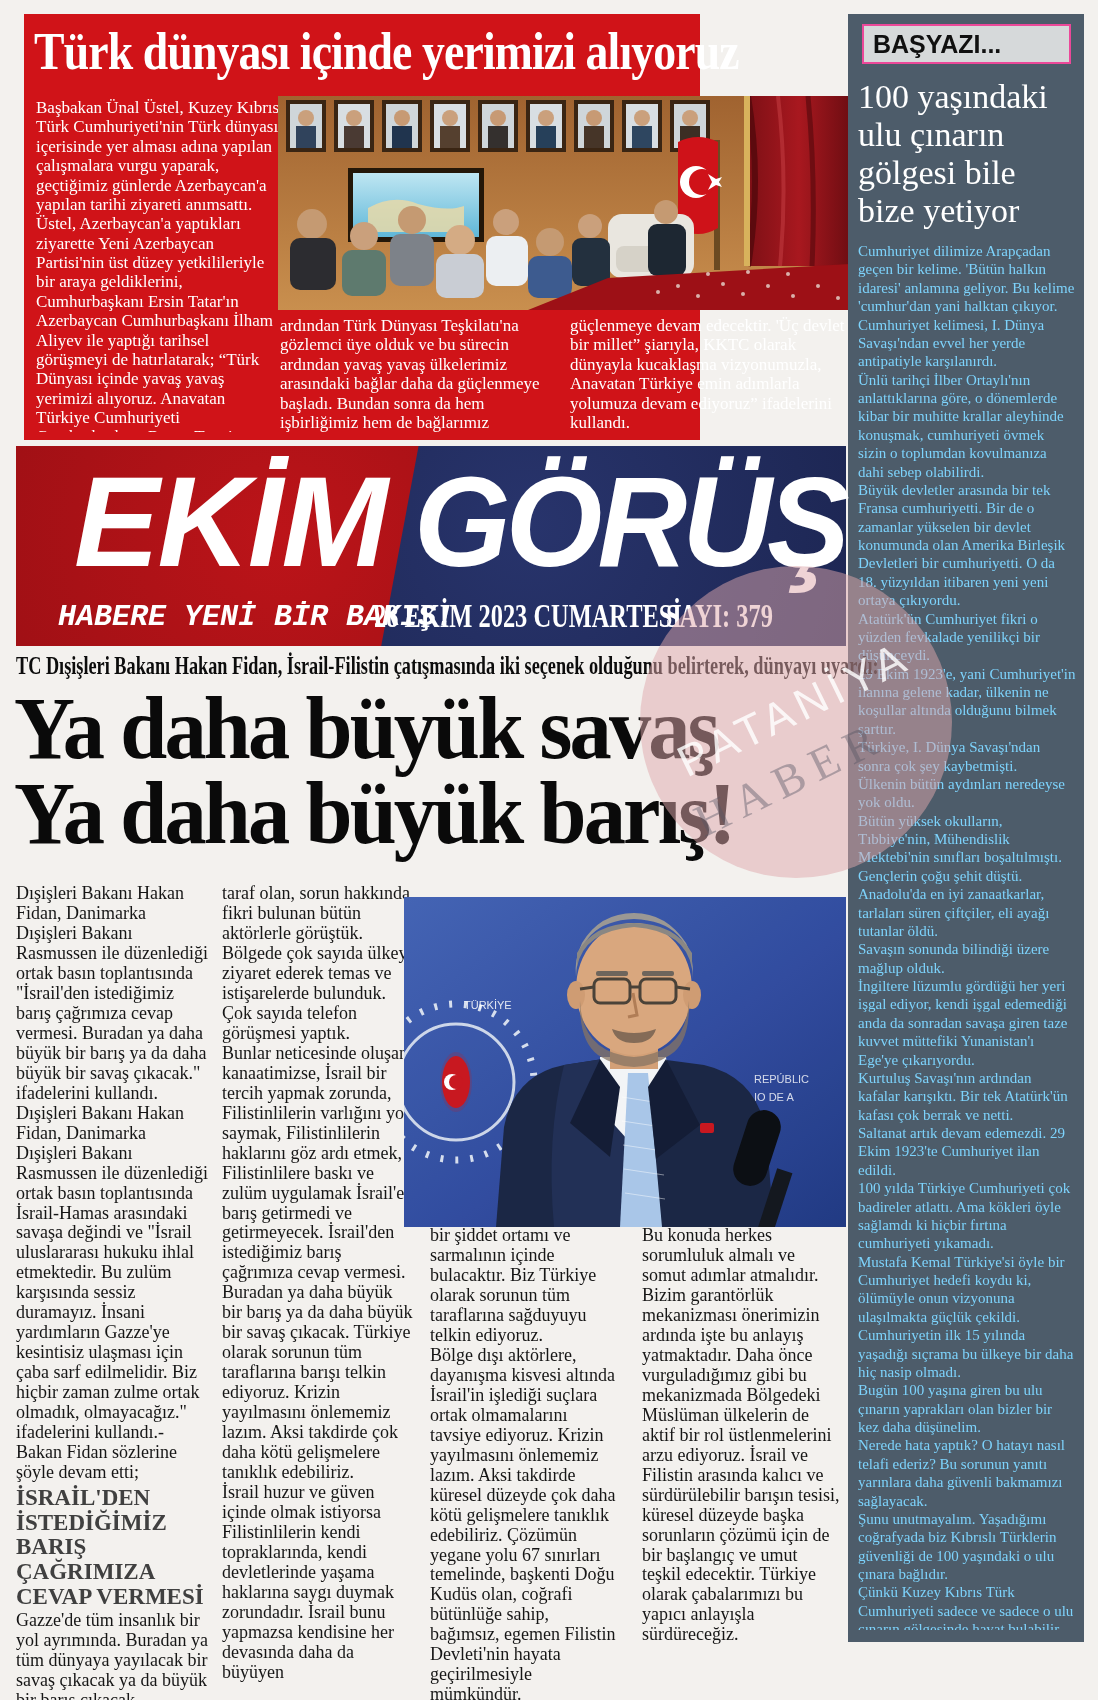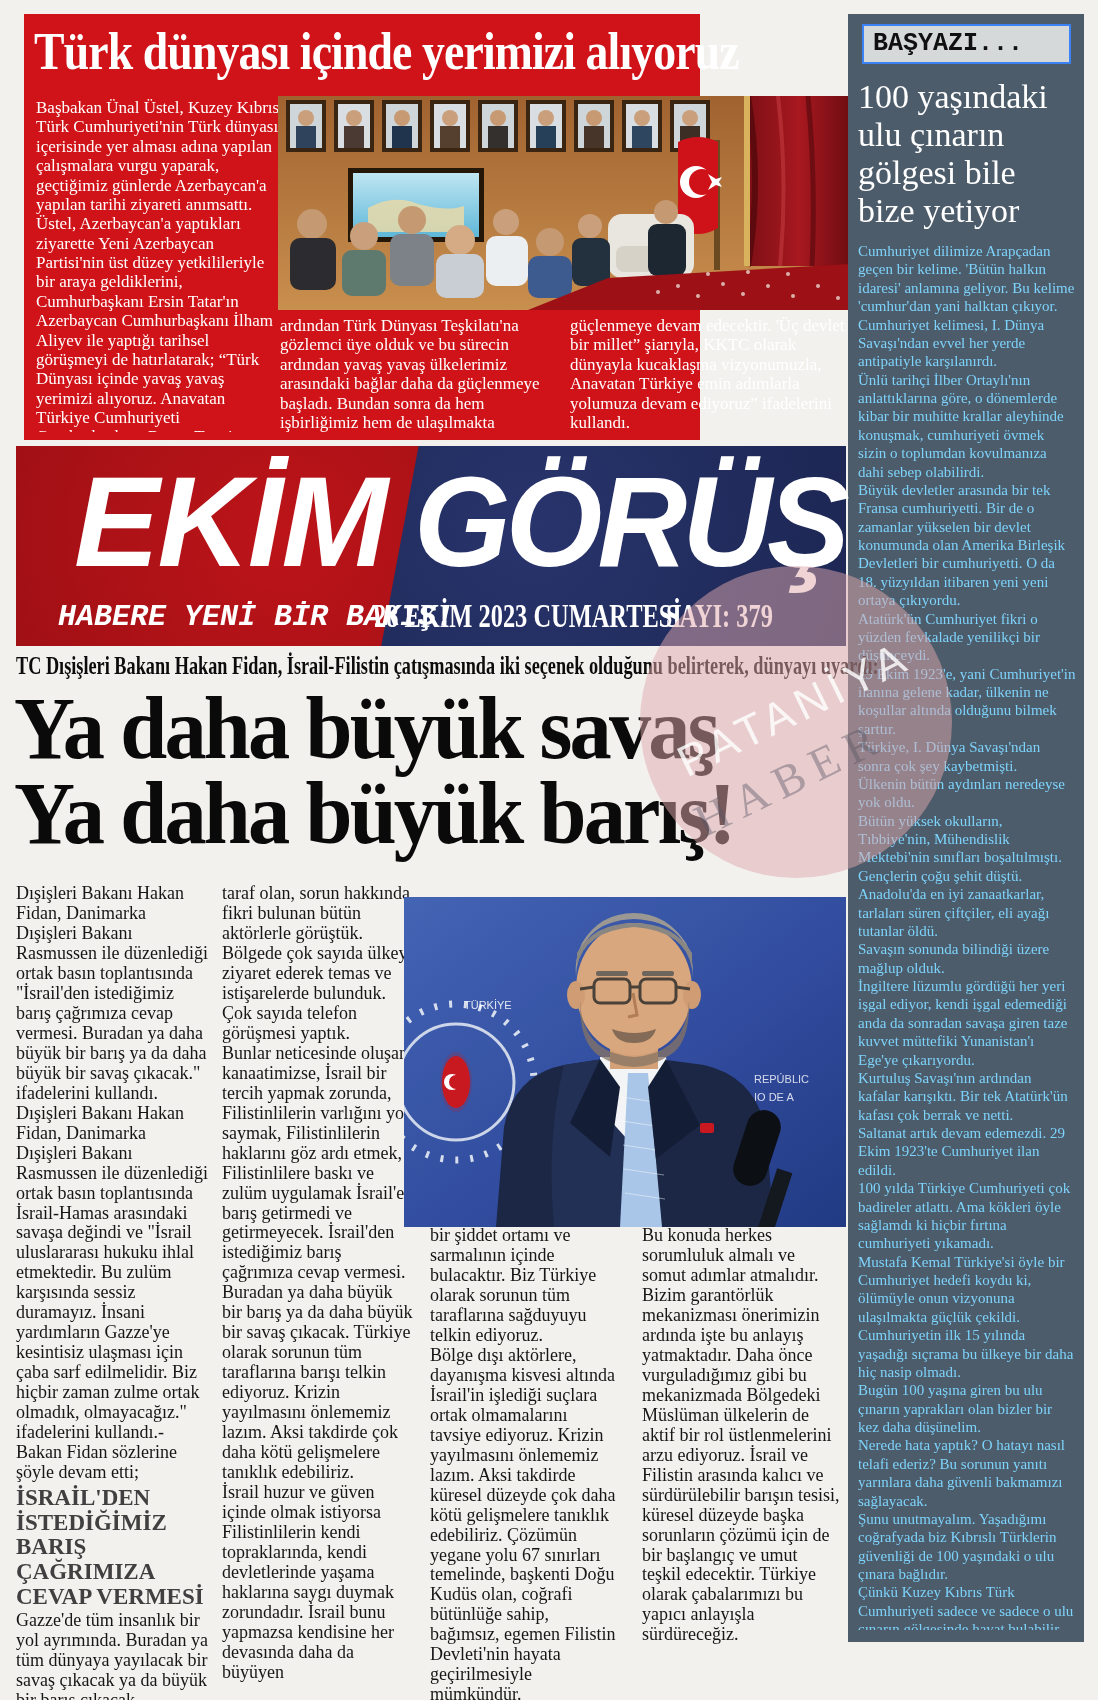--- a/index.html
+++ b/index.html
@@ -13,22 +13,22 @@
   .top-headline{left:10px;top:8px;width:820px;color:#fff;font-weight:bold;font-size:52px;
                 letter-spacing:-1px;white-space:nowrap;transform:scaleX(.88);transform-origin:left top;}
   .top-col{color:#fff;font-size:17px;line-height:1.14;overflow:hidden;}
   .ts-c1{left:12px;top:84px;width:246px;height:334px;}
   .ts-c2{left:256px;top:302px;width:278px;height:118px;}
   .ts-c3{left:546px;top:302px;width:278px;height:118px;}
   .ts-photo{left:254px;top:82px;width:572px;height:214px;overflow:hidden;background:#8a5a2c;}
 
   
   .editorial{left:848px;top:14px;width:236px;height:1628px;background:#4d5c6a;}
-  .ed-label{left:14px;top:10px;width:196px;height:36px;background:#d6d9da;border:2px solid #3b82f6;
-            font-family:Liberation Mono, monospace;font-weight:bold;font-size:25px;color:#101010;
+  .ed-label{left:14px;top:10px;width:196px;height:36px;background:#d6d9da;border:2px solid #ec4899;
+            font-family:Liberation Sans, sans-serif;font-weight:bold;font-size:25px;color:#101010;
             line-height:36px;padding-left:9px;}
   .ed-headline{left:10px;top:64px;width:220px;color:#ffffff;font-weight:normal;font-size:34px;line-height:1.12;}
   .ed-body{left:10px;top:228px;width:218px;height:1388px;color:#7dd3fc;font-size:15px;line-height:1.225;overflow:hidden;}
 
   
   .masthead{left:16px;top:446px;width:830px;height:200px;}
   .mh-navy{left:0;top:0;width:100%;height:100%;
            background:radial-gradient(circle at 62% 40%, #28346c 0%, #1b244f 75%);}
   .mh-red{left:0;top:0;width:100%;height:100%;
           background:radial-gradient(circle at 32% 45%, #bc1419 0%, #8d0d12 85%);
@@ -211,21 +211,21 @@
               <circle cx="540" cy="190" r="2"></circle>
               <circle cx="560" cy="202" r="2"></circle>
             <circle cx="430" cy="178" r="2"></circle>
               <circle cx="470" cy="176" r="2"></circle>
               <circle cx="510" cy="178" r="2"></circle>
           </g>
         </g>
       </svg>
     </div>
 
-    <div class="abs top-col ts-c2 prelines">ardından Türk Dünyası Teşkilatı'na gözlemci üye olduk ve bu sürecin ardından yavaş yavaş ülkelerimiz arasındaki bağlar daha da güçlenmeye başladı. Bundan sonra da hem işbirliğimiz hem de ulaşılmakta</div>
+    <div class="abs top-col ts-c2 prelines">ardından Türk Dünyası Teşkilatı'na gözlemci üye olduk ve bu sürecin ardından yavaş yavaş ülkelerimiz arasındaki bağlar daha da güçlenmeye başladı. Bundan sonra da hem işbirliğimiz hem de bağlarımız</div>
     <div class="abs top-col ts-c3 prelines">güçlenmeye devam edecektir. 'Üç devlet bir millet” şiarıyla, KKTC olarak dünyayla kucaklaşma vizyonumuzla, Anavatan Türkiye emin adımlarla yolumuza devam ediyoruz” ifadelerini kullandı.</div>
   </div>
 
   <div class="abs editorial">
     <div class="abs ed-label">BAŞYAZI...</div>
     <div class="abs ed-headline">100 yaşındaki ulu çınarın gölgesi bile bize yetiyor</div>
     <div class="abs ed-body prelines">Cumhuriyet dilimize Arapçadan geçen bir kelime. 'Bütün halkın idaresi' anlamına geliyor. Bu kelime 'cumhur'dan yani halktan çıkıyor.
 Cumhuriyet kelimesi, I. Dünya Savaşı'ndan evvel her yerde antipatiyle karşılanırdı.
 Ünlü tarihçi İlber Ortaylı'nın anlattıklarına göre, o dönemlerde kibar bir muhitte krallar aleyhinde konuşmak, cumhuriyeti övmek sizin o toplumdan kovulmanıza dahi sebep olabilirdi.
 Büyük devletler arasında bir tek Fransa cumhuriyetti. Bir de o zamanlar yükselen bir devlet konumunda olan Amerika Birleşik Devletleri bir cumhuriyetti. O da 18. yüzyıldan itibaren yeni yeni ortaya çıkıyordu.

